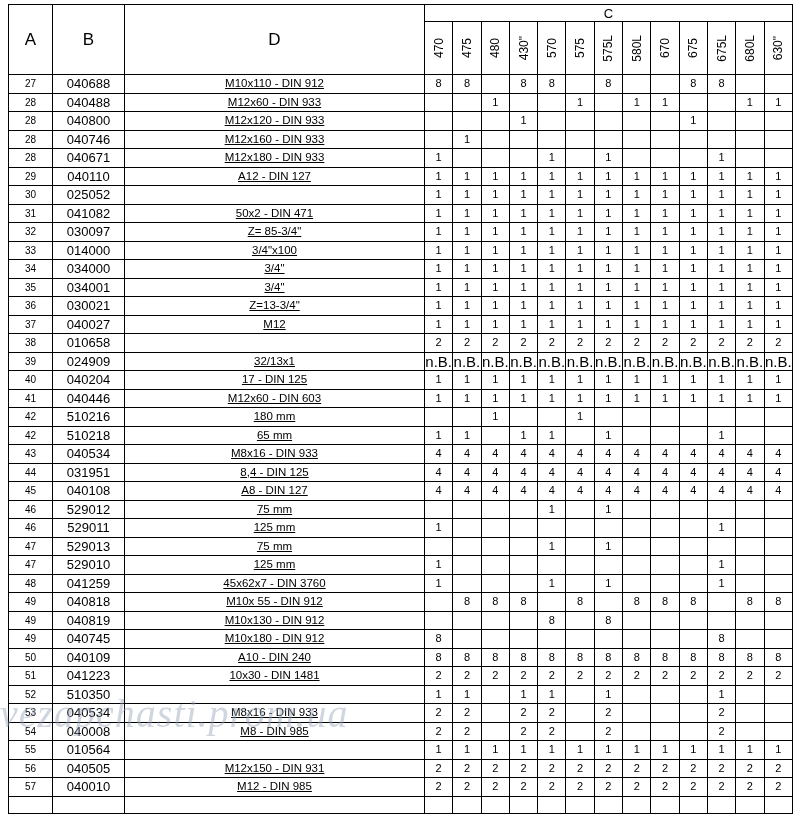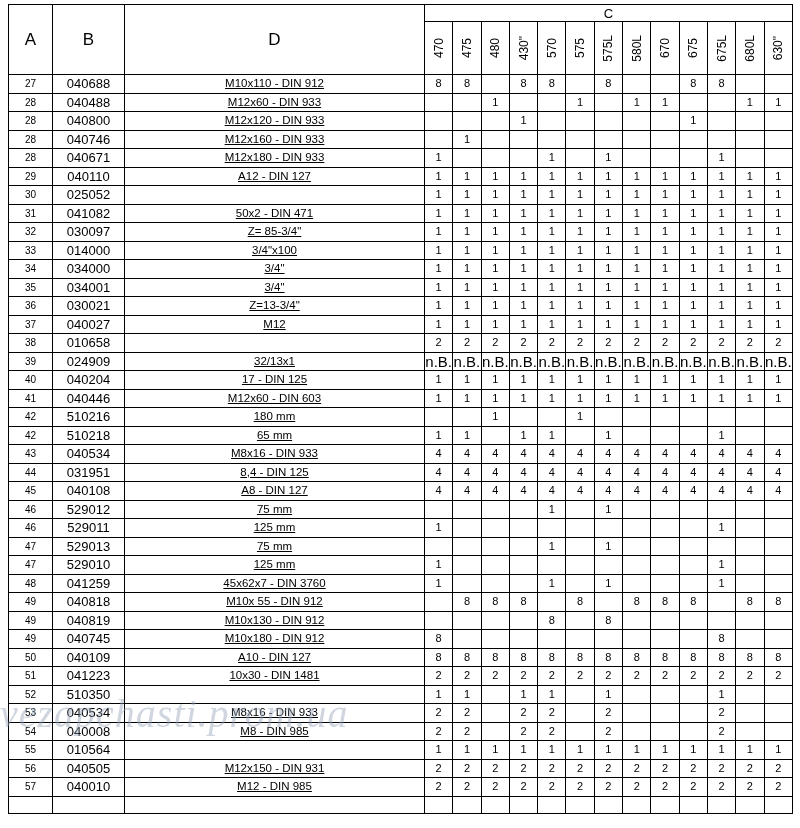--- a/index.html
+++ b/index.html
@@ -709,21 +709,21 @@
           <td class="val"></td>
           <td class="val"></td>
           <td class="val"></td>
           <td class="val">8</td>
           <td class="val"></td>
           <td class="val"></td>
         </tr>
         <tr class="row">
           <td class="col-a">50</td>
           <td class="col-b">040109</td>
-          <td class="col-d">A10 - DIN 127</td>
+          <td class="col-d">A10 - DIN 240</td>
           <td class="val">8</td>
           <td class="val">8</td>
           <td class="val">8</td>
           <td class="val">8</td>
           <td class="val">8</td>
           <td class="val">8</td>
           <td class="val">8</td>
           <td class="val">8</td>
           <td class="val">8</td>
           <td class="val">8</td>

